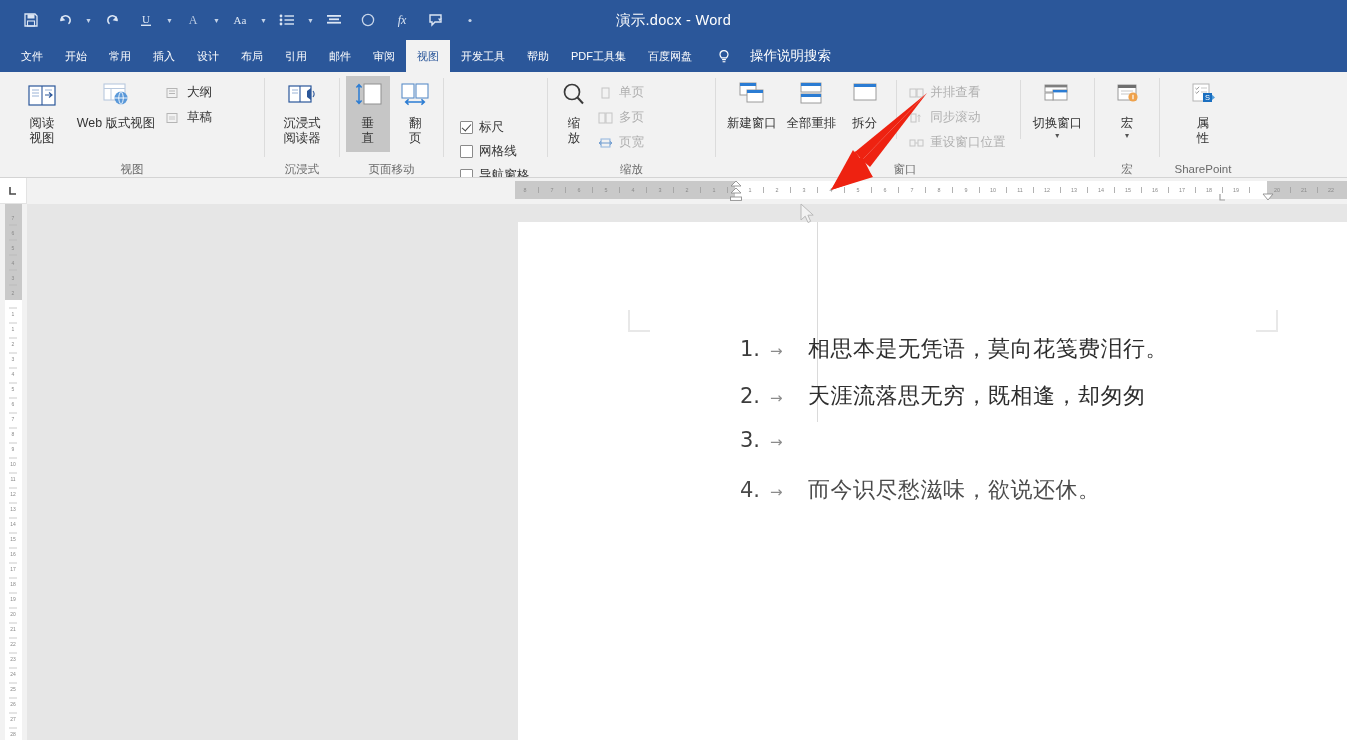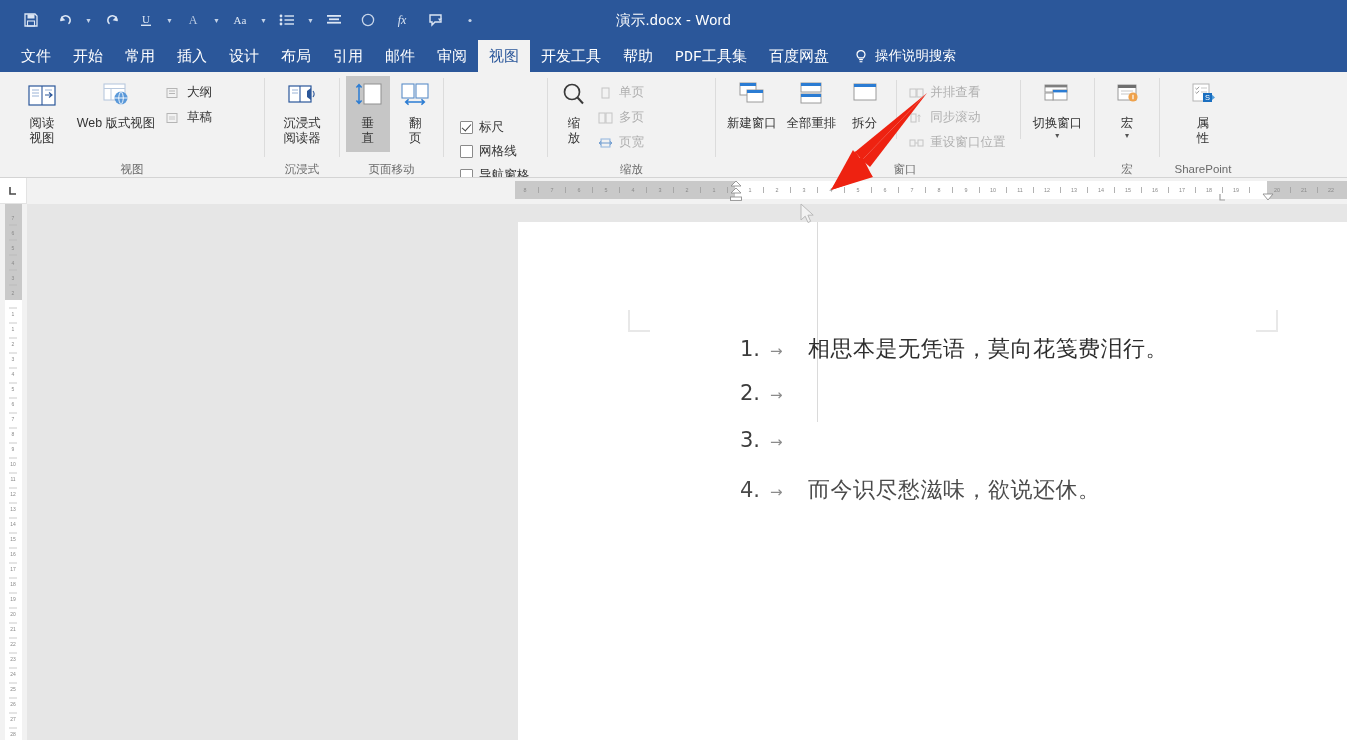--- a/index.html
+++ b/index.html
@@ -38,29 +38,29 @@
 
   
   .tabsbar {
     position: absolute; left: 0; top: 40px; width: 1347px; height: 32px;
     background: #2b579a;
   }
   .tabs { display: flex; align-items: stretch; height: 32px; padding-left: 10px; }
   .tab {
     display: flex; align-items: center; justify-content: center;
     padding: 0 11px; height: 32px;
-    color: #ffffff; font-size: 15px; white-space: nowrap; font-family: Liberation Mono, monospace;
+    color: #ffffff; font-size: 11px; white-space: nowrap;
   }
   .tab.active { background: #f2f2f2; color: #2b579a; }
   .tellme { display: flex; align-items: center; gap: 7px; padding: 0 10px 0 14px; }
   .tellme .bulb {
     width: 14px; height: 14px; position: relative;
   }
   .tellme .bulb svg { display: block; }
-  .tellme-label { color: #ffffff; font-size: 13.5px; white-space: nowrap; }
+  .tellme-label { color: #ffffff; font-size: 13.5px; white-space: nowrap; margin-left: 12px; }
 
   
   .ribbon {
     position: absolute; left: 0; top: 72px; width: 1347px; height: 106px;
     background: #f2f2f2;
     border-bottom: 1px solid #d4d4d4;
     display: flex; align-items: stretch;
     overflow: hidden;
   }
   .group { position: relative; display: flex; flex-direction: column; height: 106px; }
@@ -792,20 +792,21 @@
 
       <div class="doclist">
         <div class="docline">
           <span class="num">1.</span>
           <span class="tabarrow">→</span>
           <span class="txt">相思本是无凭语，莫向花笺费泪行。</span>
         </div>
         <div class="docline">
           <span class="num">2.</span>
           <span class="tabarrow">→</span>
+          <span class="txt">天涯流落思无穷，既相逢，却匆匆</span>
         </div>
         <div class="docline">
           <span class="num">3.</span>
           <span class="tabarrow">→</span>
         </div>
         <div class="docline faded">
           <span class="num">4.</span>
           <span class="tabarrow">→</span>
           <span class="txt">而今识尽愁滋味，欲说还休。</span>
         </div>

